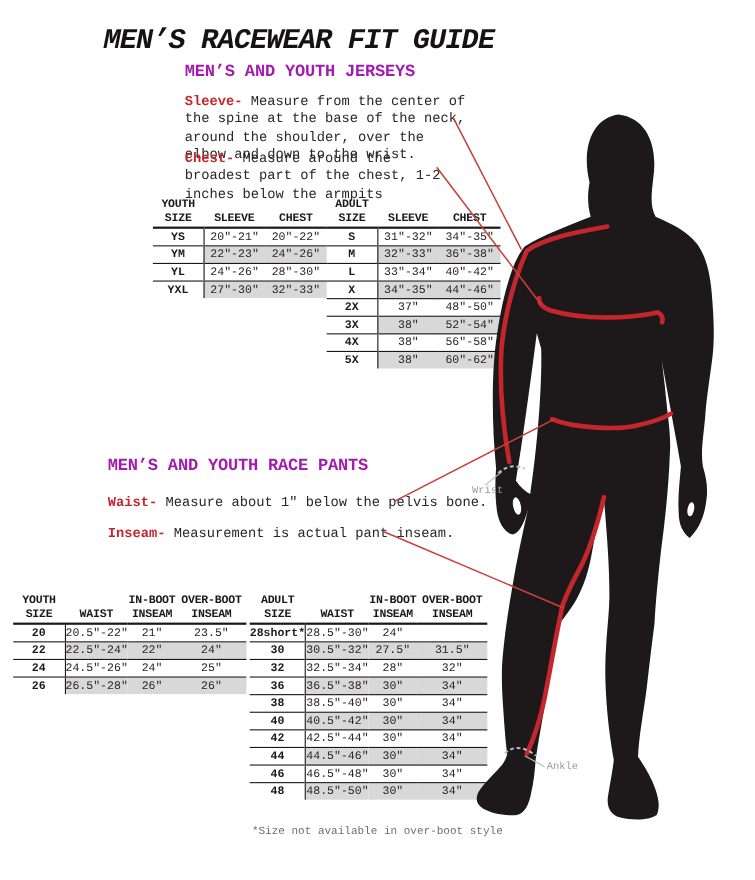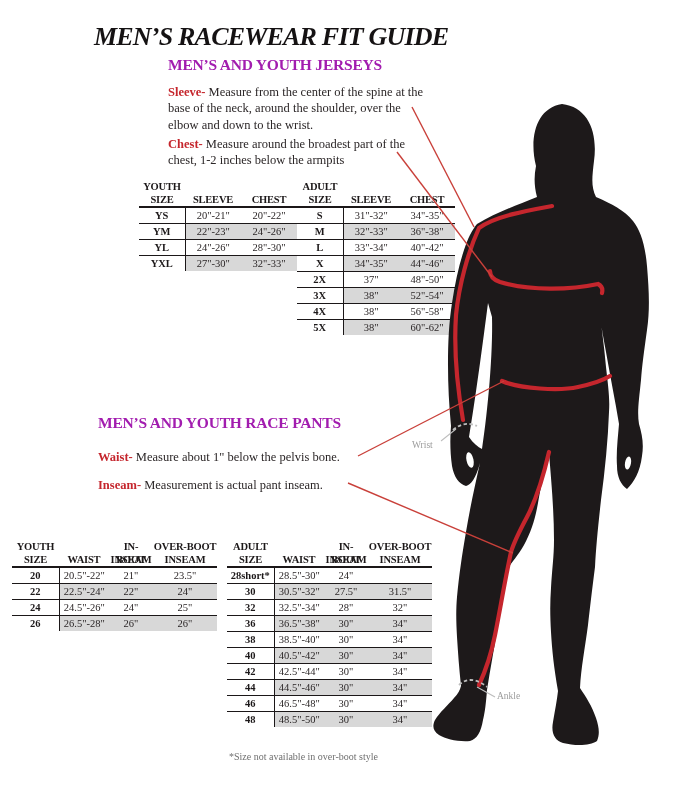--- a/index.html
+++ b/index.html
@@ -1,17 +1,17 @@
 <!DOCTYPE html>
 <html><head>
 <meta charset="utf-8">
 <style>
   html,body{margin:0;padding:0;background:#fff;}
   .canvas{position:relative;width:686px;height:800px;background:#ffffff;overflow:hidden;
-          font-family:Liberation Serif, serif;color:#231f20;}
+          font-family:Liberation Mono, monospace;color:#231f20;}
   .title{position:absolute;left:94px;top:22px;font-size:26px;font-weight:bold;font-style:italic;
          letter-spacing:-0.8px;color:#151213;white-space:nowrap;}
   .sec-heading{position:absolute;font-size:15.5px;font-weight:bold;letter-spacing:-0.2px;color:#a21caf;white-space:nowrap;}
   #jerseys-heading{left:168px;top:56px;}
   #pants-heading{left:98px;top:414px;}
   .para{position:absolute;font-size:12.5px;line-height:1.3;color:#2b2627;}
   .red-label{color:#c5262d;font-weight:bold;}
   #sleeve-para{left:168px;top:84px;width:258px;}
   #chest-para{left:168px;top:136px;width:252px;}
   #waist-para{left:98px;top:449px;white-space:nowrap;}
@@ -35,21 +35,21 @@
   .pants-table th:nth-child(3){width:44px;}
   .pants-table th:nth-child(4){width:64px;}
 
   #youth-jersey-table{left:139px;top:180px;}
   #adult-jersey-table{left:297px;top:180px;}
   #youth-pants-table{left:12px;top:540px;}
   #adult-pants-table{left:227px;top:540px;}
 
   .footnote{position:absolute;left:229px;top:751px;font-size:10px;color:#6f6f6f;white-space:nowrap;}
   .fig-label{position:absolute;font-size:9.5px;color:#9b9b9b;white-space:nowrap;z-index:3;}
-  #wrist-label{left:412px;top:440px;}
+  #wrist-label{left:429px;top:440px;}
   #ankle-label{left:497px;top:691px;}
   #figure-layer{position:absolute;left:0;top:0;width:686px;height:800px;z-index:2;pointer-events:none;}
 </style>
 </head>
 <body>
 
 <div class="canvas">
 
   <div class="title">MEN’S RACEWEAR FIT GUIDE</div>
 

